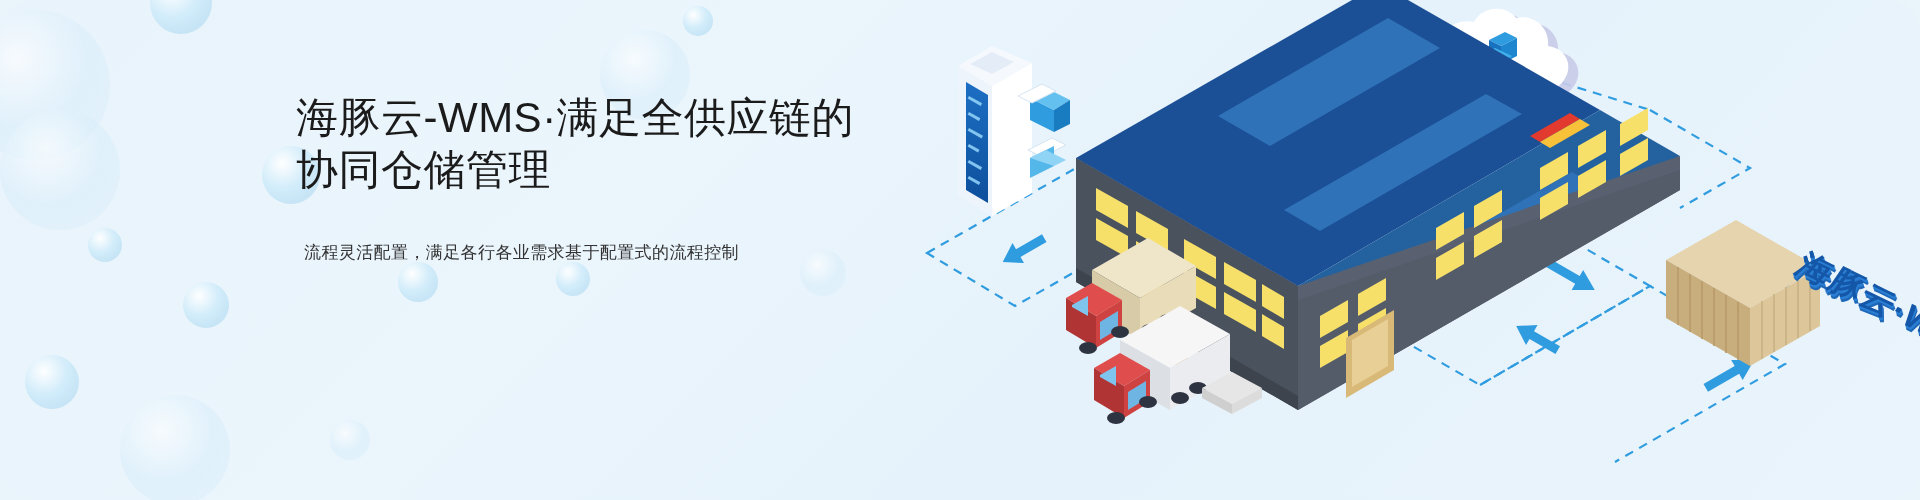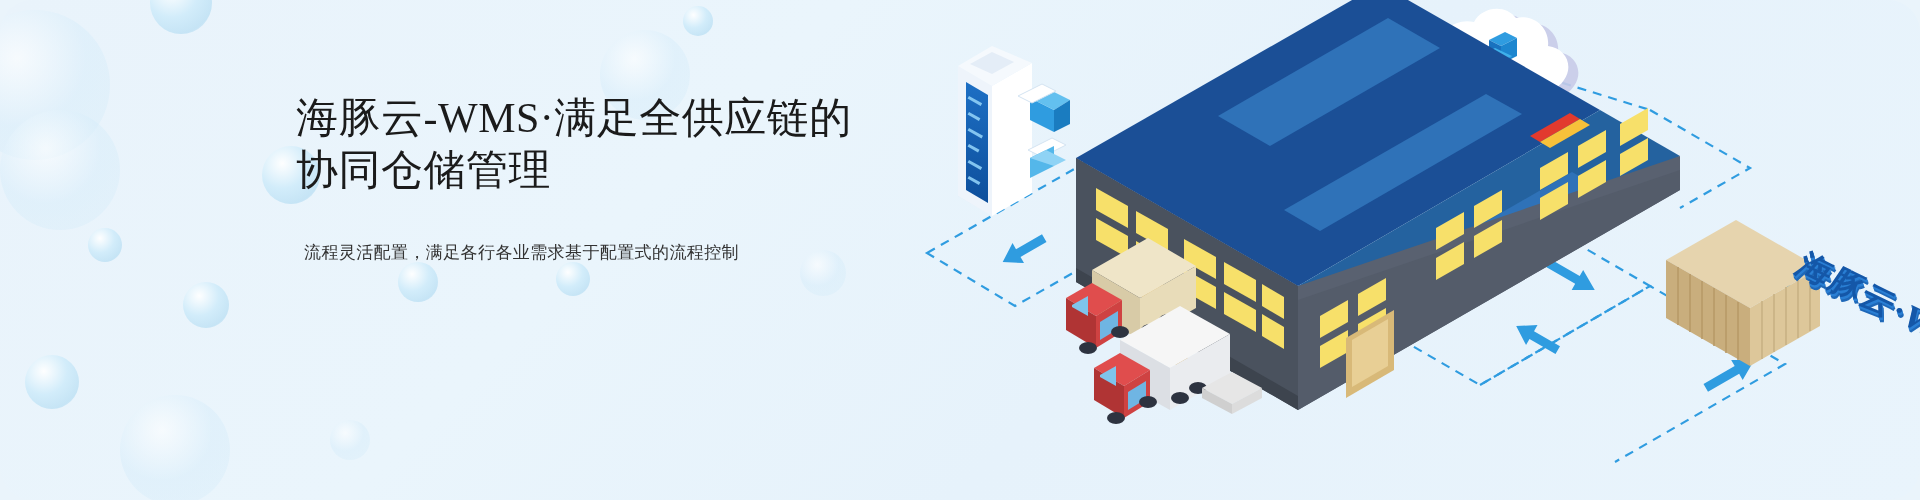--- a/index.html
+++ b/index.html
@@ -6,21 +6,21 @@
     margin: 0;
     padding: 0;
     background: #eaf4fb;
   }
   .banner {
     position: relative;
     width: 1920px;
     height: 500px;
     overflow: hidden;
     background: linear-gradient(135deg, #e9f3fb 0%, #eaf5fc 35%, #e6f2fb 60%, #e9f4fc 100%);
-    font-family: Liberation Serif, serif;
+    font-family: Liberation Sans, sans-serif;
     border-radius: 32px;
   }
 
   
   .bubble {
     position: absolute;
     border-radius: 50%;
     background: radial-gradient(circle at 35% 30%, rgba(255,255,255,0.95) 0%, rgba(206,235,250,0.85) 45%, rgba(168,215,240,0.55) 75%, rgba(168,215,240,0.0) 100%);
     pointer-events: none;
   }

